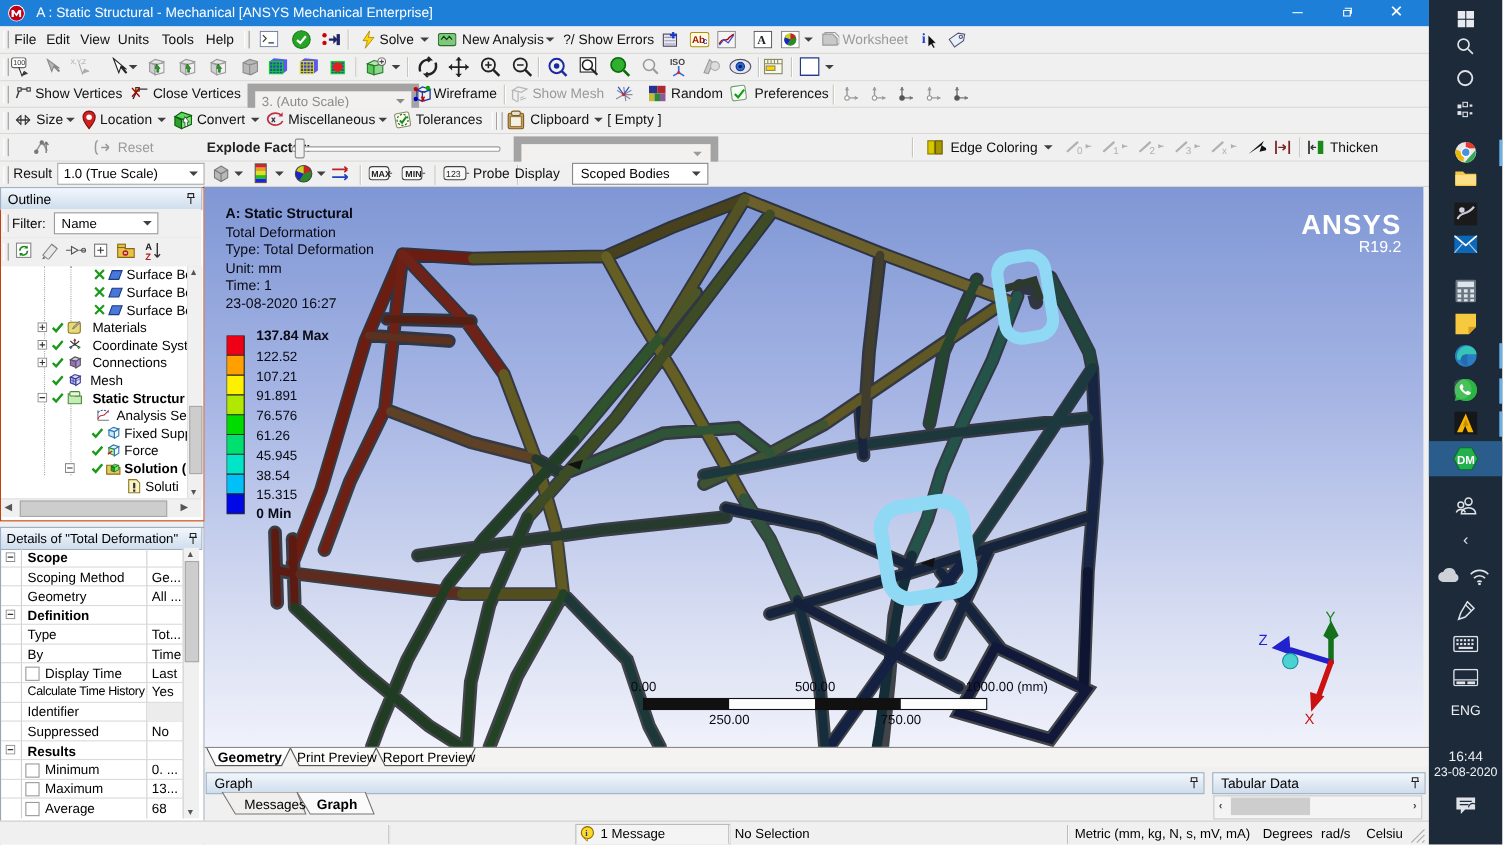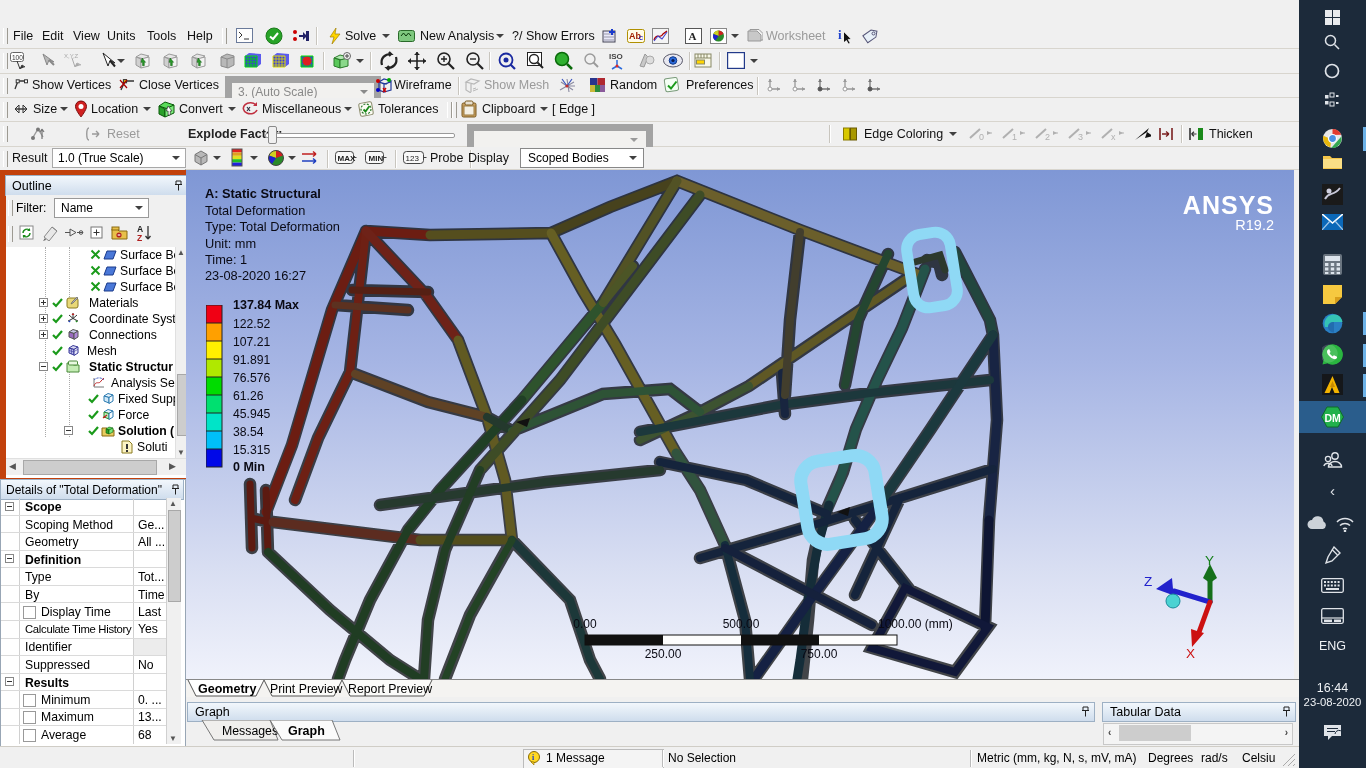--- a/index.html
+++ b/index.html
@@ -33,20 +33,33 @@
 #graphpanel{left:186px;top:697px;width:1113px;height:49px;background:#f0f0f0;}
 #statusbar{left:0;top:746px;width:1299px;height:22px;background:#f0f0f0;border-top:1px solid #d0cdc6;font-size:12px;}
 
 #taskbar{left:1299px;top:0;width:67px;height:768px;background:#1c2a3a;}
 .tbi{left:0;width:67px;text-align:center;color:#e8e8e8;}
 </style>
 </head>
 <body>
 <div id="app">
 
+  <div id="titlebar" class="abs">
+    <svg class="abs" style="left:7px;top:4px" width="16" height="16" viewBox="0 0 16 16">
+        <circle cx="8" cy="8" r="7.6" fill="#fff"></circle>
+        <circle cx="8" cy="8" r="6.8" fill="#c00018"></circle>
+        <path d="M3.5 11.5 V5 l2 0 2.2 3.4L10 5h2.2v6.5H10.4V7.8L8 11 5.6 7.8v3.7z" fill="#fff"></path>
+      </svg>
+    <div id="titletext" class="abs">A : Static Structural - Mechanical [ANSYS Mechanical Enterprise]</div>
+    <div class="winbtn abs" style="left:1157px;">─</div>
+    <div class="winbtn abs" style="left:1202px;"><svg width="11" height="11" viewBox="0 0 11 11" style="margin-top:6px">
+          <path d="M2.5 3.5h6v5h-6z M3.5 1.5h6v5" fill="none" stroke="#fff"></path>
+        </svg></div>
+    <div class="winbtn abs" style="left:1247px;font-size:15px;">✕</div>
+  </div>
 
   <div class="tbrow abs" style="top:24px;height:24px;" id="menurow">
     <div class="grip abs" style="left:3px;"></div>
     <div class="mitem abs" style="left:13px;">File</div>
     <div class="mitem abs" style="left:42px;">Edit</div>
     <div class="mitem abs" style="left:73px;">View</div>
     <div class="mitem abs" style="left:107px;">Units</div>
     <div class="mitem abs" style="left:147px;">Tools</div>
     <div class="mitem abs" style="left:187px;">Help</div>
     <div class="grip abs" style="left:222px;"></div>
@@ -374,21 +387,21 @@
     <div class="tbtxt abs" style="left:378px;top:4px;">Tolerances</div>
     <div class="grip abs" style="left:447px;"></div>
     <div class="grip abs" style="left:452px;"></div>
     <svg class="ic" style="left:460px;top:2px" width="18" height="19" viewBox="0 0 18 19">
         <rect x="2" y="3" width="14" height="14" rx="1.5" fill="#c8a060" stroke="#7a5a20"></rect>
         <rect x="5" y="1" width="8" height="4" rx="1.5" fill="#e8e0d0" stroke="#7a5a20"></rect>
         <rect x="4" y="6" width="10" height="9" fill="#f4f0e4" stroke="#9a7a40"></rect>
       </svg>
     <div class="tbtxt abs" style="left:482px;top:4px;">Clipboard</div>
     <div class="ddarrow abs" style="left:540px;top:9px;"></div>
-    <div class="tbtxt abs" style="left:552px;top:4px;">[ Edge ]</div>
+    <div class="tbtxt abs" style="left:552px;top:4px;">[ Empty ]</div>
   </div>
 
   <div class="tbrow abs" style="top:122px;height:24px;" id="row5">
     <div class="grip abs" style="left:3px;"></div>
     <svg class="ic" style="left:30px;top:4px" width="17" height="16" viewBox="0 0 17 16">
         <path d="M2 13 L8 3 l5 8" fill="none" stroke="#999" stroke-width="1.4"></path>
         <circle cx="3" cy="12" r="2" fill="#777"></circle>
         <circle cx="8" cy="3.5" r="2" fill="#777"></circle>
         <path d="M12 3v10 M12 3l-2 3M12 3l2 3" stroke="#777" stroke-width="1.2" fill="none"></path>
       </svg>
@@ -510,21 +523,21 @@
     <div class="sep abs" style="left:470px;"></div>
     <div class="tbtxt abs" style="left:468px;top:4px;">Display</div>
     <div class="combo abs" style="left:520px;top:1px;width:122px;height:18px;border-color:#888;">
         <span style="font-size:12px;position:absolute;left:7px;top:2px;">Scoped Bodies</span>
         <div class="ddarrow abs" style="left:108px;top:7px;"></div>
       </div>
   </div>
 
   <div id="leftcol" class="abs">
 
-    <div class="abs" style="left:0;top:1px;width:184px;height:302px;border:6px solid #c2410c;background:#fff;">
+    <div class="abs" style="left:0;top:1px;width:184px;height:302px;border:1px solid #c2410c;background:#fff;">
       <div class="abs phead" style="left:-1px;top:-1px;width:182px;height:19px;border-width:1px;">
         <span class="abs" style="left:6px;top:3px;">Outline</span>
         <svg class="abs" style="left:168px;top:4px" width="9" height="12" viewBox="0 0 9 12">
             <path d="M1 4.5h7M2 1h5v3.5H2z M4.5 4.5v6" stroke="#222" fill="none"></path>
           </svg>
       </div>
       <div class="abs" style="left:0;top:19px;width:182px;height:26px;background:#f0f0f0;border-bottom:1px solid #d8d8d8;">
         <div class="grip abs" style="left:2px;top:5px;"></div>
         <span class="abs" style="left:10px;top:6px;font-size:12.2px;">Filter:</span>
         <div class="combo abs" style="left:48px;top:3px;width:93px;height:18px;border-color:#999;">

